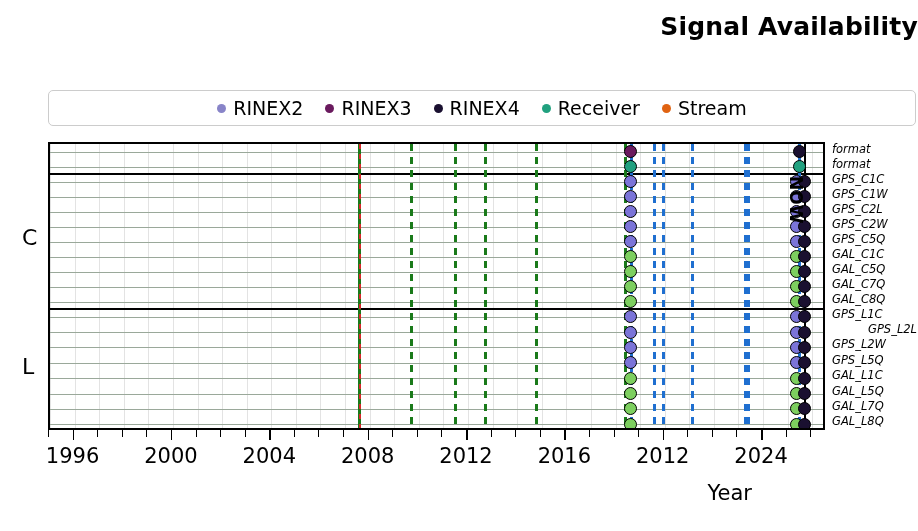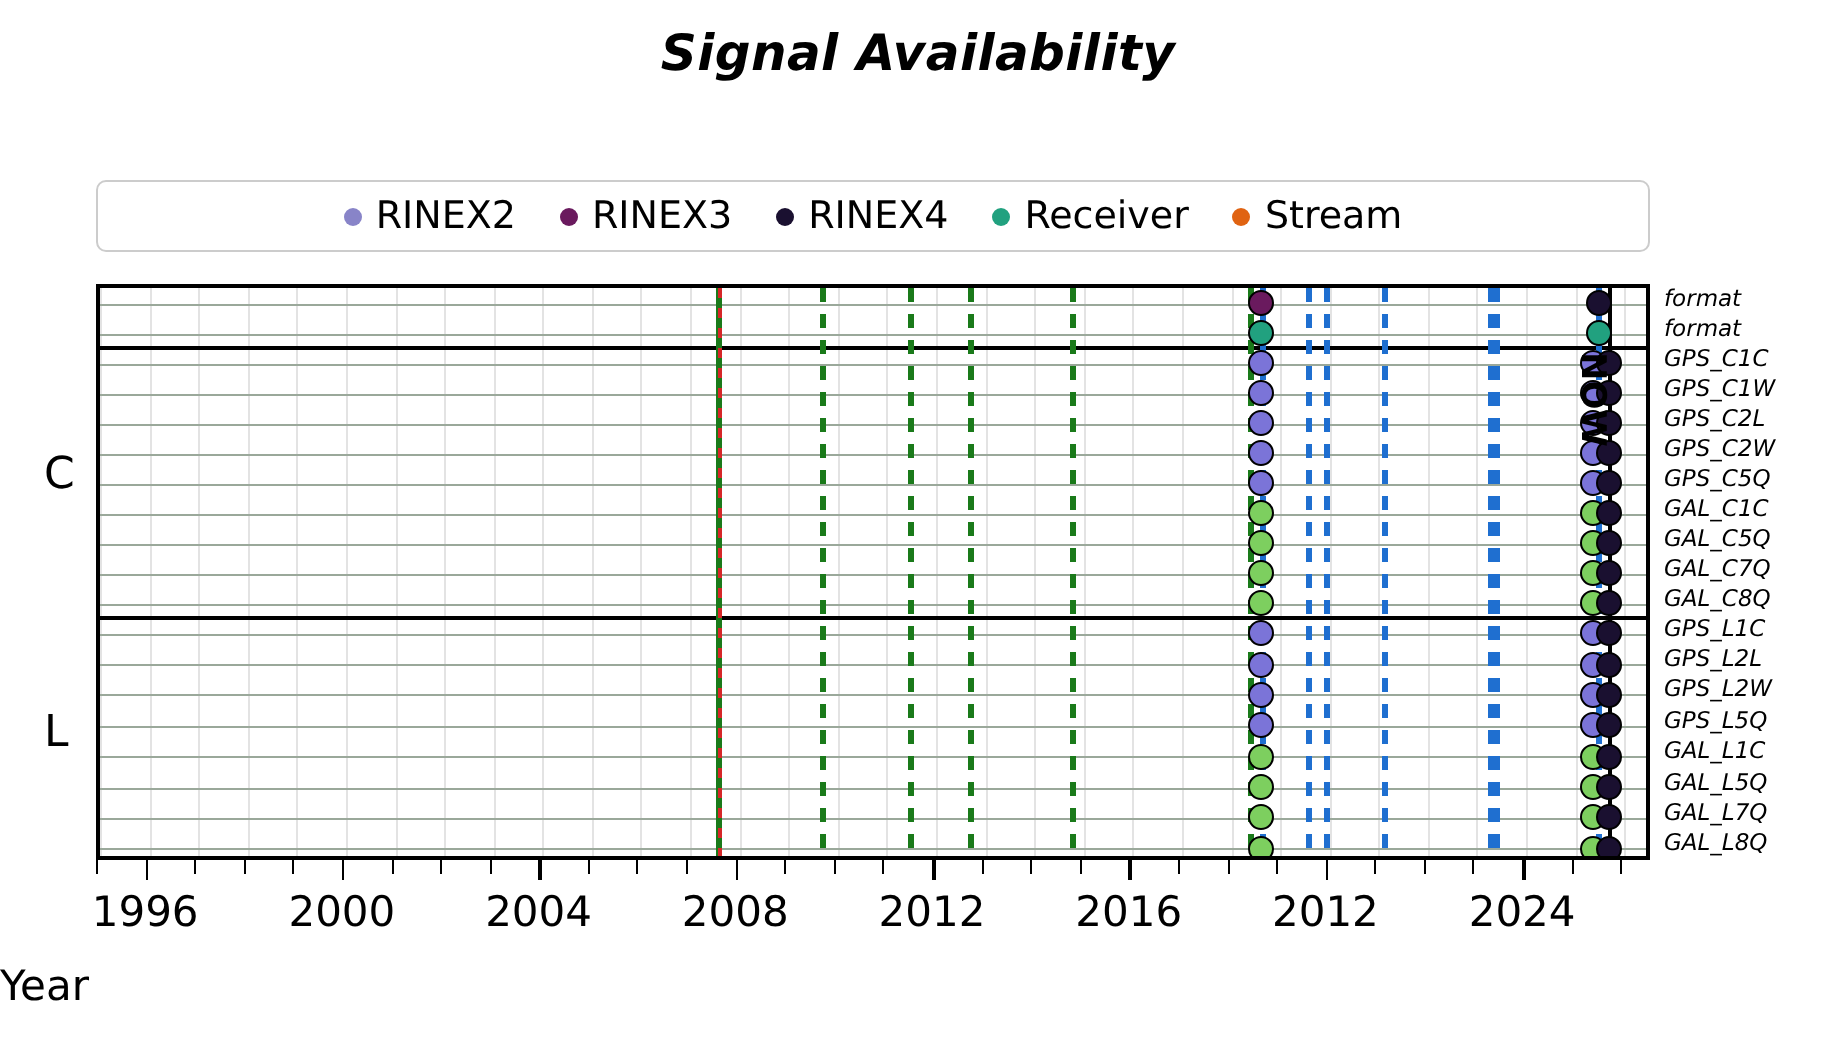--- a/index.html
+++ b/index.html
@@ -1,27 +1,27 @@
 <!DOCTYPE html>
 <html><head>
 <meta charset="utf-8">
 <style>
   html,body{margin:0;padding:0;background:#ffffff;}
   body{width:918px;height:531px;overflow:hidden;
        font-family:"DejaVu Sans","Liberation Sans",sans-serif;}
   #root{position:relative;width:918px;height:531px;}
 
   
-  .title{position:absolute;left:0;top:12px;width:918px;text-align:center;
-         font-size:25px;font-weight:bold;color:#000;letter-spacing:.2px;font-style:italic;}
+  .title{position:absolute;left:0;top:12px;width:918px;text-align:right;
+         font-size:25px;font-weight:bold;color:#000;letter-spacing:.2px;}
   .subtitle{position:absolute;left:0;top:52px;width:918px;text-align:center;
             font-size:22px;color:#000;}
 
   
-  .legend{position:absolute;left:48px;top:90px;width:777px;height:36px;
+  .legend{position:absolute;left:48px;top:90px;width:868px;height:36px;
           box-sizing:border-box;background:#fff;border:1px solid #cccccc;
           border-radius:5px;display:flex;align-items:center;
           justify-content:center;gap:22px;}
   .lg-item{display:flex;align-items:center;gap:7px;}
   .lg-dot{width:9px;height:9px;border-radius:50%;display:block;}
   .lg-label{font-size:19px;color:#000;line-height:1;}
 
   
   .plot{position:absolute;left:48px;top:142px;width:777px;height:288px;
         box-sizing:border-box;border:2px solid #000;background:#fff;
@@ -36,21 +36,21 @@
   .vline.blue{width:3px;background:repeating-linear-gradient(to bottom,#1f6fd0 0 7px,transparent 7px 13px);}
   .vline.blue.thick{width:6px;}
   .vline.nowline{width:2px;background:#000;}
 
   .mk{position:absolute;width:13px;height:13px;border-radius:50%;
       border:1px solid #000;box-sizing:border-box;}
 
   
   .ytick{position:absolute;font-size:22px;color:#000;}
   .xtick{position:absolute;font-size:21px;color:#000;text-align:center;width:80px;}
-  .xlabel{position:absolute;left:0;top:481px;width:752px;text-align:left;
+  .xlabel{position:absolute;left:0;top:481px;width:752px;text-align:right;
           font-size:21px;color:#000;}
   .tickmark{position:absolute;width:1px;height:7px;background:#000;}
   .tickmark.major{height:10px;width:1.5px;}
 
   
   .rlabel{position:absolute;left:832px;font-style:italic;font-size:11.5px;
           color:#000;white-space:nowrap;line-height:1;}
   .nowlabel{position:absolute;left:806px;top:176px;font-size:17px;
             font-weight:bold;color:#000;
             transform:rotate(90deg);transform-origin:left top;
@@ -221,21 +221,21 @@
       <div class="rlabel" style="top: 173.5px;">GPS_C1C</div>
       <div class="rlabel" style="top: 188.5px;">GPS_C1W</div>
       <div class="rlabel" style="top: 203.5px;">GPS_C2L</div>
       <div class="rlabel" style="top: 218.5px;">GPS_C2W</div>
       <div class="rlabel" style="top: 233.5px;">GPS_C5Q</div>
       <div class="rlabel" style="top: 248.5px;">GAL_C1C</div>
       <div class="rlabel" style="top: 263.5px;">GAL_C5Q</div>
       <div class="rlabel" style="top: 278.5px;">GAL_C7Q</div>
       <div class="rlabel" style="top: 293.5px;">GAL_C8Q</div>
       <div class="rlabel" style="top: 308.688px;">GPS_L1C</div>
-      <div class="rlabel" style="top: 324.062px;">GPS_L2L</div>
+      <div class="rlabel" style="top: 324.062px; margin-left: 36px;">GPS_L2L</div>
       <div class="rlabel" style="top: 339.438px;">GPS_L2W</div>
       <div class="rlabel" style="top: 354.812px;">GPS_L5Q</div>
       <div class="rlabel" style="top: 370.188px; text-align: center;">GAL_L1C</div>
       <div class="rlabel" style="top: 385.562px;">GAL_L5Q</div>
       <div class="rlabel" style="top: 400.938px;">GAL_L7Q</div>
       <div class="rlabel" style="top: 416.312px;">GAL_L8Q</div>
     </div>
   <div id="xaxis">
       <div class="tickmark" style="left: 48px; top: 430px;"></div>
       <div class="tickmark major" style="left: 72.5886px; top: 430px;"></div>

